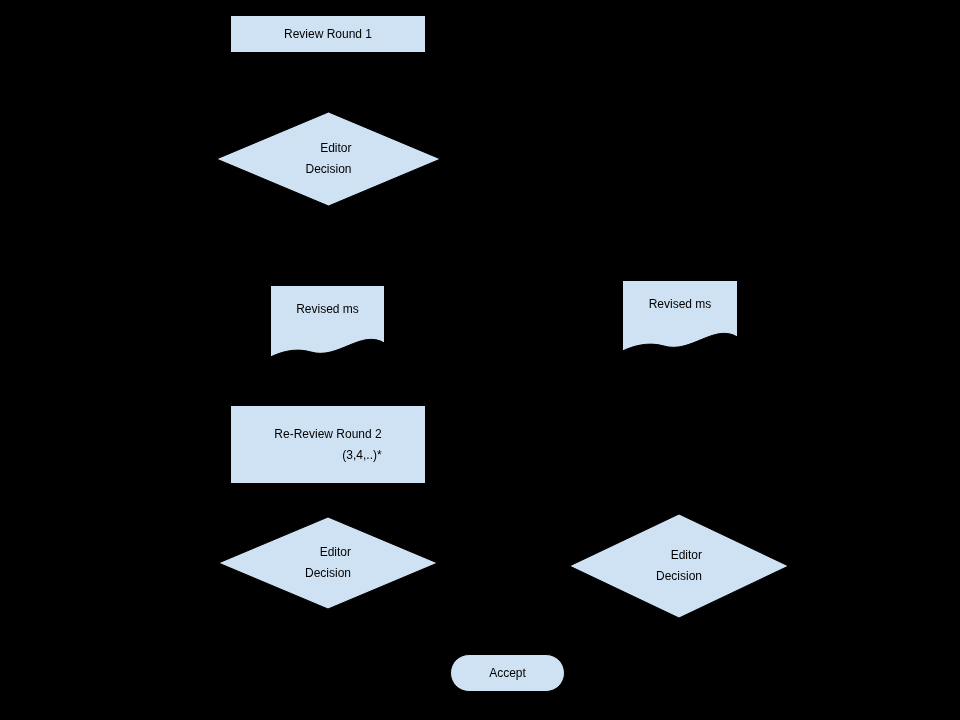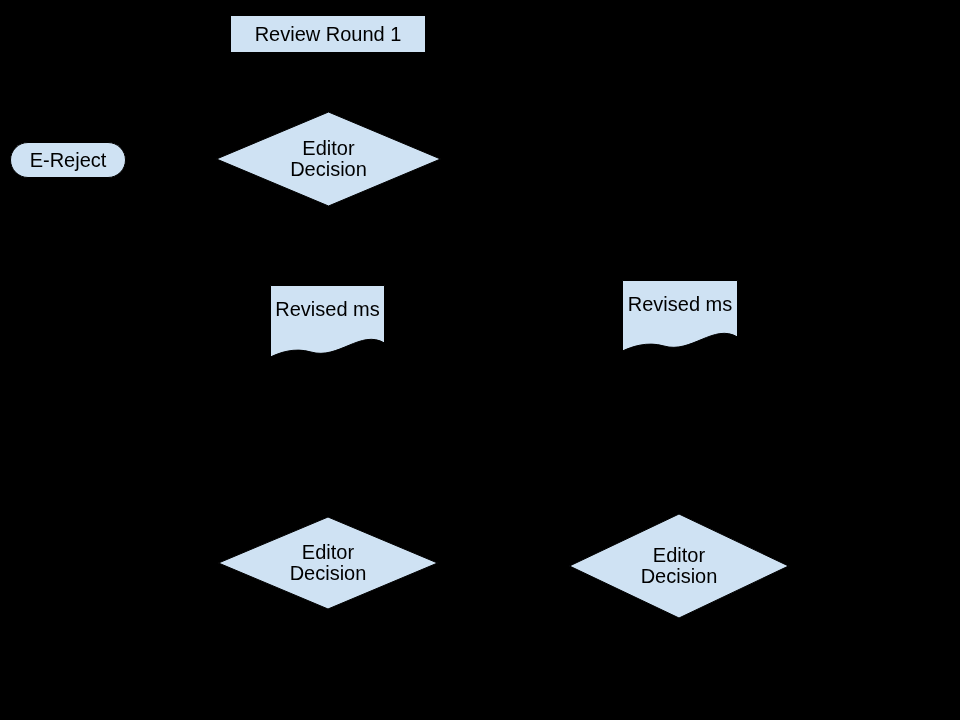--- a/index.html
+++ b/index.html
@@ -16,22 +16,22 @@
   .node { position: absolute; }
   .node svg {
     position: absolute; left: 0; top: 0;
     width: 100%; height: 100%;
     display: block;
     overflow: visible;
   }
   .label {
     position: absolute; left: 0; top: 0; right: 0; bottom: 0;
     display: flex; align-items: center; justify-content: center;
-    text-align: center;
-    font-size: 20px; line-height: 21px;
+    text-align: right;
+    font-size: 12px; line-height: 21px;
     white-space: pre-line;
     pointer-events: none;
   }
   .doc .label { bottom: 24px; }
 </style>
 </head>
 <body style="background: rgb(0, 0, 0);">
 
 <div class="canvas">
 
@@ -43,52 +43,59 @@
   </div>
 
   <div class="node" style="left:215px; top:111px; width:227px; height:96px;">
     <svg viewBox="0 0 227 96" preserveAspectRatio="none">
       <polygon points="113.5,1 225.5,48 113.5,95 1.5,48" stroke-width="1" fill="#cfe2f3" stroke="#000000"></polygon>
     </svg>
     <div class="label" style="color: rgb(0, 0, 0);">Editor
 Decision</div>
   </div>
 
-  <div class="node" style="left:10px; top:142px; width:116px; height:36px;">
-    <svg viewBox="0 0 116 36" preserveAspectRatio="none">
-      <rect x="0.5" y="0.5" width="115" height="35" rx="17.5" ry="17.5" stroke-width="1" fill="#cfe2f3" stroke="#000000"></rect>
-    </svg>
-    <div class="label" style="color: rgb(0, 0, 0);">E-Reject</div>
-  </div>
 
   <div class="node doc" style="left:270px; top:285px; width:115px; height:73px;">
     <svg viewBox="0 0 115 73" preserveAspectRatio="none">
       <path d="M0.5,0.5 L114.5,0.5 L114.5,58 C91,44 68,75 41,67 C24,62 9,68 0.5,72 Z" stroke-width="1" fill="#cfe2f3" stroke="#000000"></path>
     </svg>
     <div class="label" style="color: rgb(0, 0, 0);">Revised ms</div>
   </div>
 
   <div class="node doc" style="left:622px; top:280px; width:116px; height:72px;">
     <svg viewBox="0 0 116 72" preserveAspectRatio="none">
       <path d="M0.5,0.5 L115.5,0.5 L115.5,57 C92,43 69,74 42,66 C25,61 9,67 0.5,71 Z" stroke-width="1" fill="#cfe2f3" stroke="#000000"></path>
     </svg>
     <div class="label" style="color: rgb(0, 0, 0);">Revised ms</div>
   </div>
 
+  <div class="node" style="left:230px; top:405px; width:196px; height:79px;">
+    <svg viewBox="0 0 196 79" preserveAspectRatio="none">
+      <rect x="0.5" y="0.5" width="195" height="78" stroke-width="1" fill="#cfe2f3" stroke="#000000"></rect>
+    </svg>
+    <div class="label" style="color: rgb(0, 0, 0);">Re-Review Round 2
+(3,4,..)*</div>
+  </div>
 
   <div class="node" style="left:217px; top:516px; width:222px; height:94px;">
     <svg viewBox="0 0 222 94" preserveAspectRatio="none">
       <polygon points="111,1 220.5,47 111,93 1.5,47" stroke-width="1" fill="#cfe2f3" stroke="#000000"></polygon>
     </svg>
     <div class="label" style="color: rgb(0, 0, 0);">Editor
 Decision</div>
   </div>
 
   <div class="node" style="left:568px; top:513px; width:222px; height:106px;">
     <svg viewBox="0 0 222 106" preserveAspectRatio="none">
       <polygon points="111,1 220.5,53 111,105 1.5,53" stroke-width="1" fill="#cfe2f3" stroke="#000000"></polygon>
     </svg>
     <div class="label" style="color: rgb(0, 0, 0);">Editor
 Decision</div>
   </div>
 
+  <div class="node" style="left:450px; top:654px; width:115px; height:38px;">
+    <svg viewBox="0 0 115 38" preserveAspectRatio="none">
+      <rect x="0.5" y="0.5" width="114" height="37" rx="18.5" ry="18.5" stroke-width="1" fill="#cfe2f3" stroke="#000000"></rect>
+    </svg>
+    <div class="label" style="color: rgb(0, 0, 0);">Accept</div>
+  </div>
 
 </div>
 
 </body></html>

